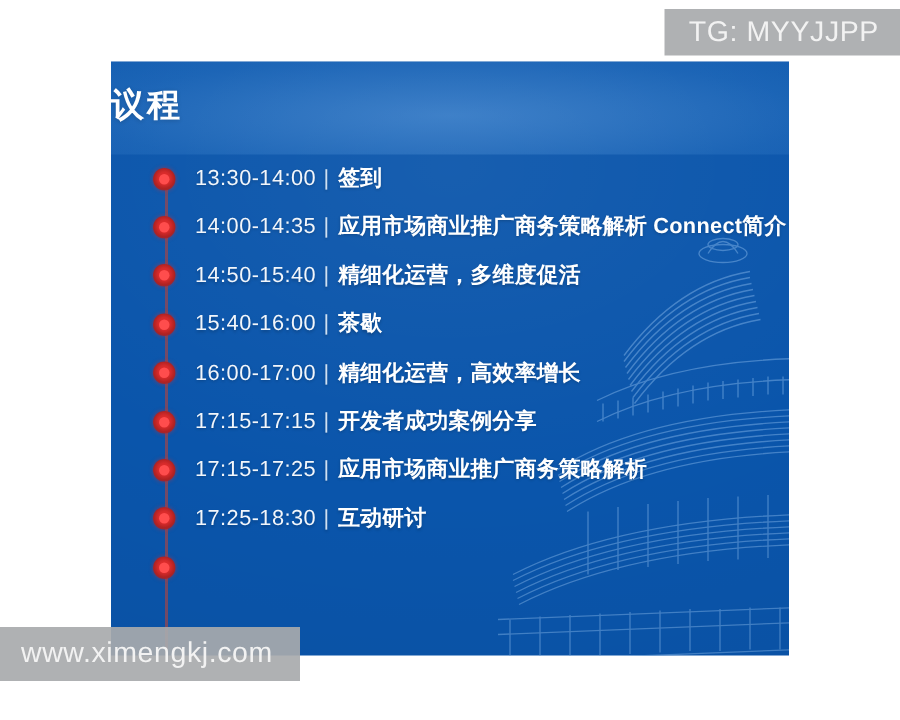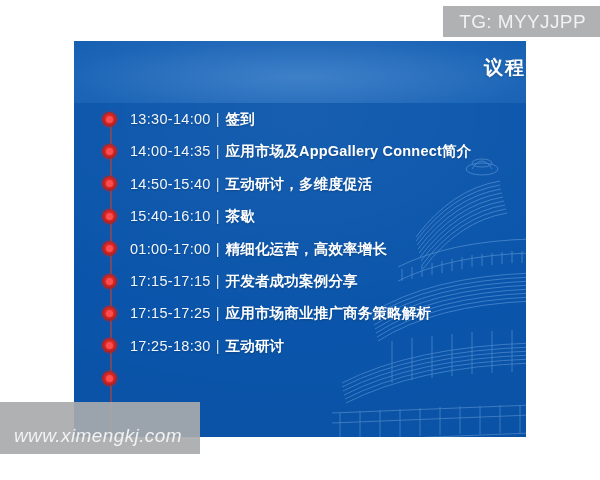--- a/index.html
+++ b/index.html
@@ -41,23 +41,23 @@
   #header{
     position:absolute;
     left:0;top:0;
     width:452px;height:62px;
     background:
       radial-gradient(125% 150% at 50% 58%, rgba(120,178,236,0.42) 0%, rgba(80,150,220,0.20) 42%, rgba(10,85,171,0.0) 78%);
   }
   #header-title{
     position:absolute;
     left:0;top:14px;width:452px;
-    text-align:right;
+    text-align:left;
     color:#ffffff;
-    font-size:19px;
+    font-size:22px;
     font-weight:bold;
     letter-spacing:2px;
     text-shadow:0 1px 3px rgba(0,0,0,.18);
   }
 
   
   #timeline-rail{
     position:absolute;
     left:36px;top:74px;
     width:2px;height:336px;
@@ -136,22 +136,21 @@
   }
   #wm-tg{
     right:0;top:6px;
     height:31px;
     padding:0 14px 0 16px;
     margin-left:35px;
   }
   #wm-site{
     left:0;bottom:26px;
     height:36px;
-    padding:16px 18px 0 14px;
-    font-style:italic;
+    padding:0 18px 0 14px;
   }
 </style>
 </head>
 <body>
 
 <div id="stage">
 
   <div id="panel">
 
     <svg id="temple" viewBox="0 0 200 300" preserveAspectRatio="xMaxYMax slice" aria-hidden="true">
@@ -215,37 +214,37 @@
 
     <div id="rows">
 
       <div class="row">
         <span class="dot"></span>
         <span class="rowtext"><span class="time">13:30-14:00</span><span class="sep">|</span><span class="topic">签到</span></span>
       </div>
 
       <div class="row">
         <span class="dot"></span>
-        <span class="rowtext"><span class="time">14:00-14:35</span><span class="sep">|</span><span class="topic">应用市场及AppGallery Connect简介</span></span>
-      </div>
-
-
-      <div class="row">
-        <span class="dot"></span>
-        <span class="rowtext"><span class="time">14:50-15:40</span><span class="sep">|</span><span class="topic">互动研讨，多维度促活</span></span>
-      </div>
-
-      <div class="row">
-        <span class="dot"></span>
-        <span class="rowtext"><span class="time">15:40-16:10</span><span class="sep">|</span><span class="topic">茶歇</span></span>
-      </div>
-
-      <div class="row">
-        <span class="dot"></span>
-        <span class="rowtext"><span class="time">01:00-17:00</span><span class="sep">|</span><span class="topic">精细化运营，高效率增长</span></span>
+        <span class="rowtext"><span class="time">14:00-14:35</span><span class="sep">|</span><span class="topic">应用市场商业推广商务策略解析 Connect简介</span></span>
+      </div>
+
+
+      <div class="row">
+        <span class="dot"></span>
+        <span class="rowtext"><span class="time">14:50-15:40</span><span class="sep">|</span><span class="topic">精细化运营，多维度促活</span></span>
+      </div>
+
+      <div class="row">
+        <span class="dot"></span>
+        <span class="rowtext"><span class="time">15:40-16:00</span><span class="sep">|</span><span class="topic">茶歇</span></span>
+      </div>
+
+      <div class="row">
+        <span class="dot"></span>
+        <span class="rowtext"><span class="time">16:00-17:00</span><span class="sep">|</span><span class="topic">精细化运营，高效率增长</span></span>
       </div>
 
       <div class="row">
         <span class="dot"></span>
         <span class="rowtext"><span class="time">17:15-17:15</span><span class="sep">|</span><span class="topic">开发者成功案例分享</span></span>
       </div>
 
       <div class="row">
         <span class="dot"></span>
         <span class="rowtext"><span class="time">17:15-17:25</span><span class="sep">|</span><span class="topic">应用市场商业推广商务策略解析</span></span>

